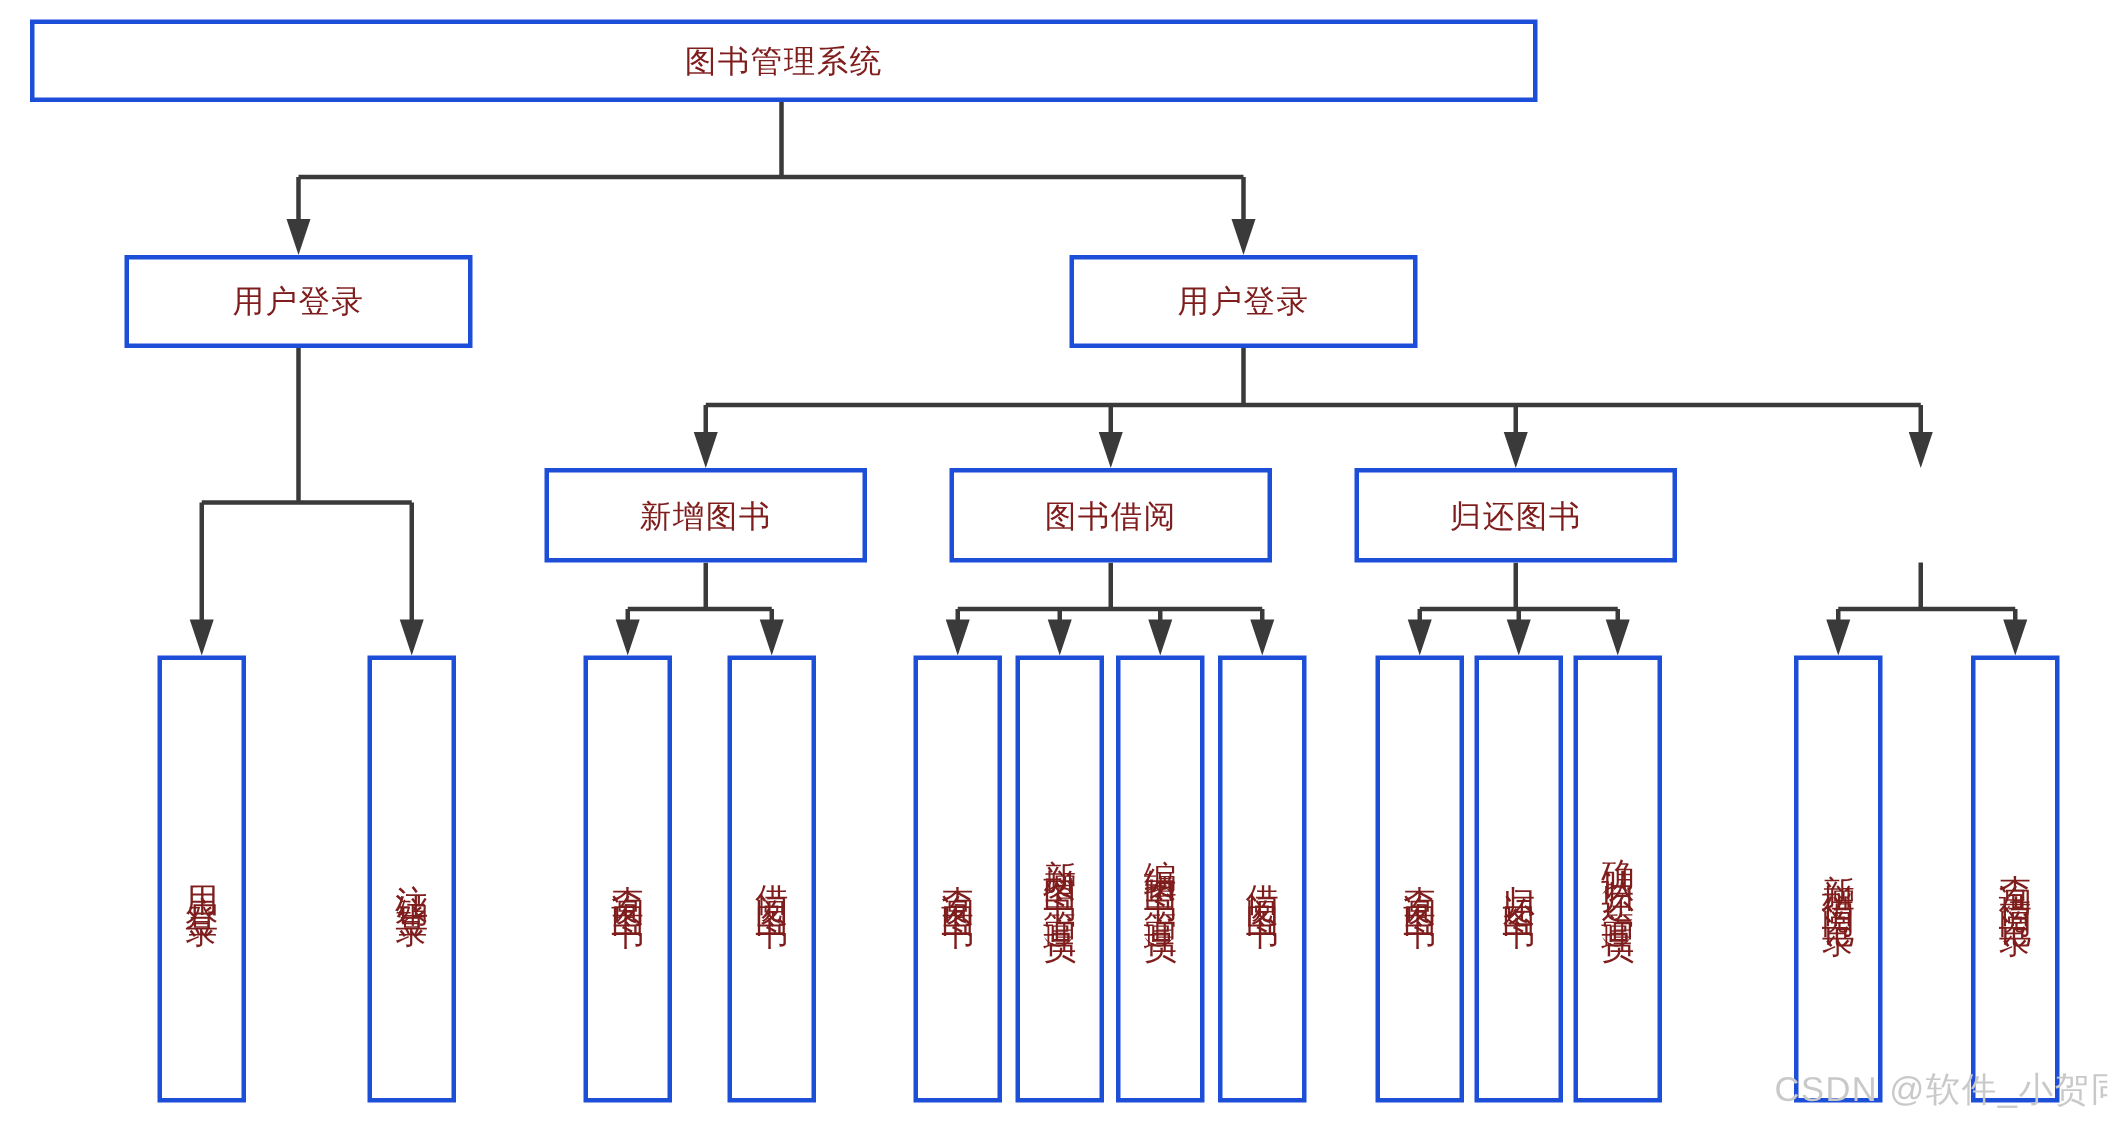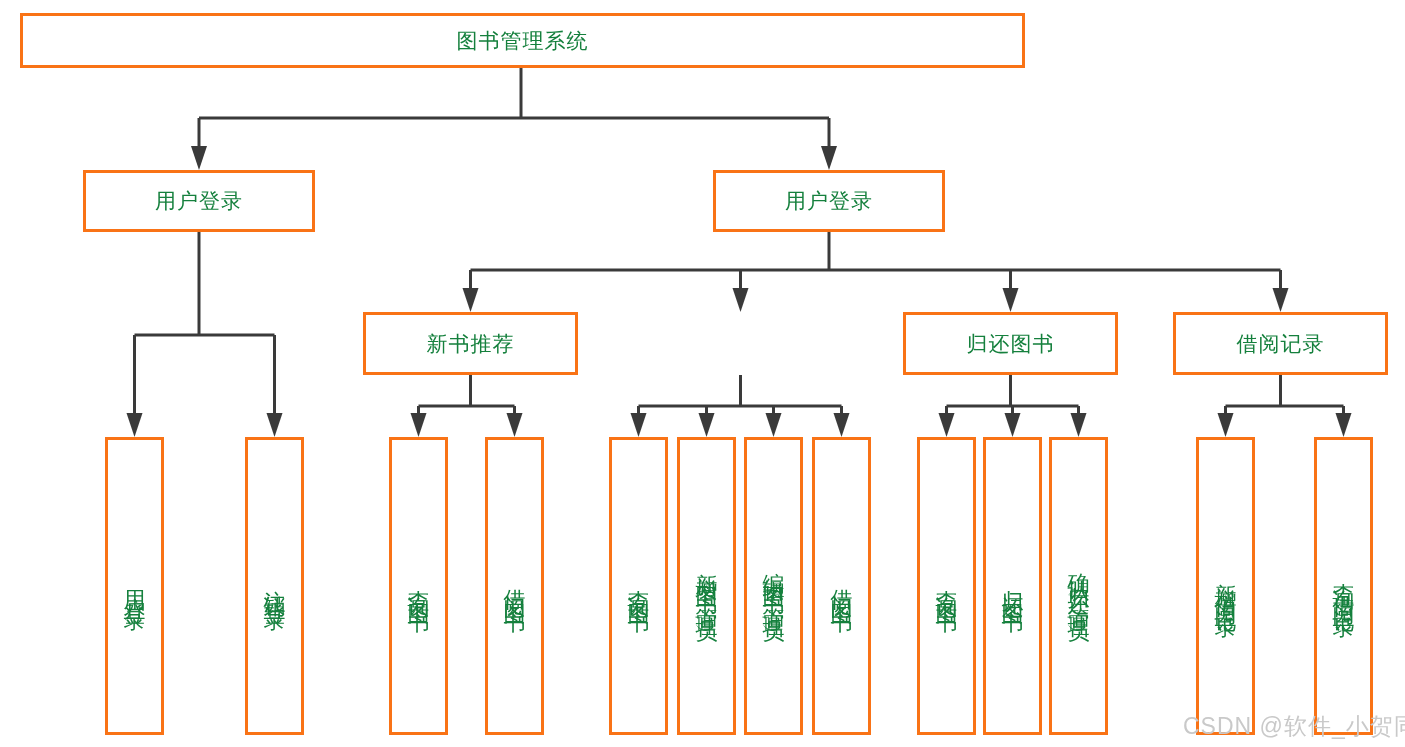--- a/index.html
+++ b/index.html
@@ -18,23 +18,23 @@
   .canvas svg {
     position: absolute;
     left: 0;
     top: 0;
     width: 1405px;
     height: 747px;
   }
   .node {
     position: absolute;
     box-sizing: border-box;
-    border: 3px solid #f97316;
+    border: 3px solid #1d4ed8;
     background: #ffffff;
-    color: #15803d;
+    color: #7f1d1d;
     display: flex;
     align-items: center;
     justify-content: center;
   }
   .hbox {
     font-size: 21px;
     letter-spacing: 1px;
     white-space: nowrap;
   }
   .vbox {
@@ -135,23 +135,23 @@
       <polygon class="arrow-head" points="1217.5,413 1233.5,413 1225.5,437"></polygon>
       <polygon class="arrow-head" points="1335.5,413 1351.5,413 1343.5,437"></polygon>
     </g>
   </svg>
 
   <div class="node hbox root-box">图书管理系统</div>
 
   <div class="node hbox lvl2" style="left:83px">用户登录</div>
   <div class="node hbox lvl2" style="left:713px">用户登录</div>
 
-  <div class="node hbox lvl3" style="left:363px">新书推荐</div>
+  <div class="node hbox lvl3" style="left:363px">新增图书</div>
+  <div class="node hbox lvl3" style="left:633px">图书借阅</div>
   <div class="node hbox lvl3" style="left:903px">归还图书</div>
-  <div class="node hbox lvl3" style="left:1173px">借阅记录</div>
 
   <div class="node vbox leaf" style="left:105px">用户登录</div>
   <div class="node vbox leaf" style="left:245px">注销登录</div>
 
   <div class="node vbox leaf" style="left:389px">查询图书</div>
   <div class="node vbox leaf" style="left:485px">借阅图书</div>
 
   <div class="node vbox leaf" style="left:609px">查询图书</div>
   <div class="node vbox leaf" style="left:677px">新增图书（管理员）</div>
   <div class="node vbox leaf" style="left:744px">编辑图书（管理员）</div>

